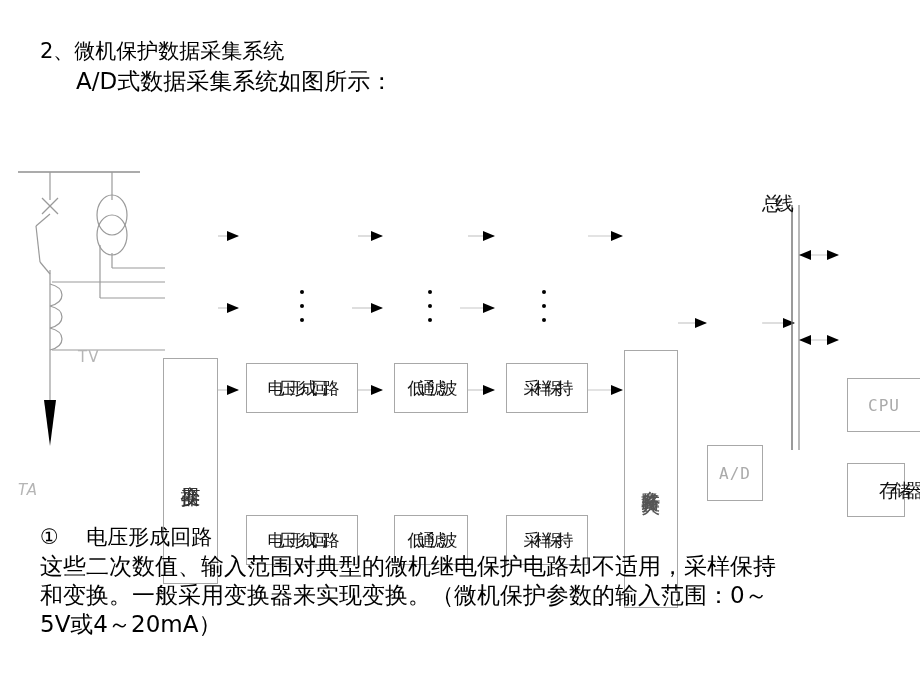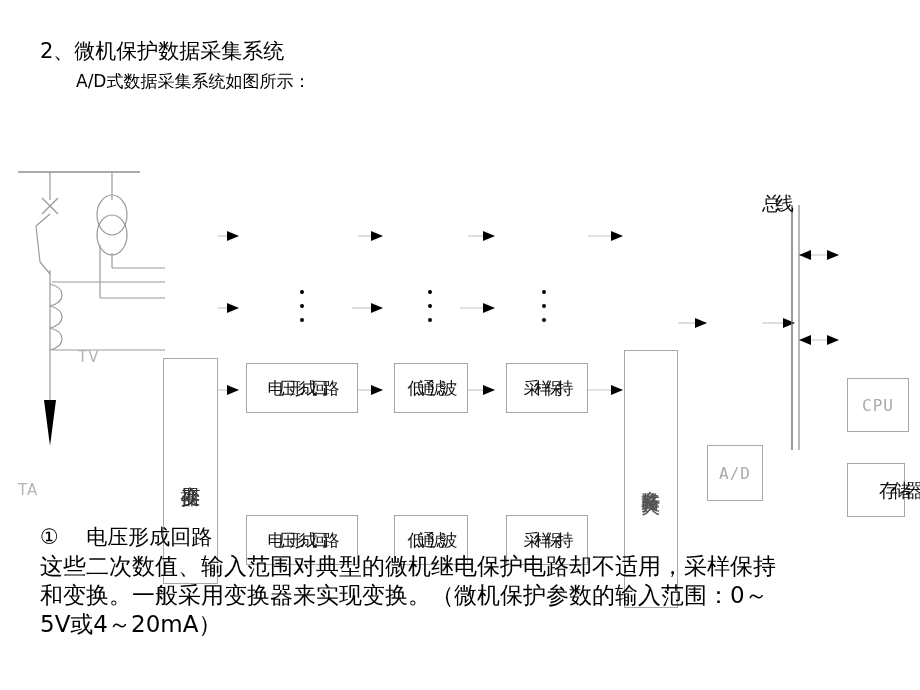--- a/index.html
+++ b/index.html
@@ -24,21 +24,21 @@
     width: 700px;
     margin-top: 8px;
   }
   .head-line-1 {
     font-size: 21px;
     line-height: 30px;
     color: #000;
     white-space: nowrap;
   }
   .head-line-2 {
-    font-size: 17px;
+    font-size: 23px;
     line-height: 30px;
     color: #000;
     margin-left: 36px;
     white-space: nowrap;
   }
 
   
   #diagram {
     position: absolute;
     left: 0;
@@ -220,21 +220,21 @@
 
     <line x1="792" y1="55" x2="792" y2="300" stroke="#6f6f6f" stroke-width="1.4"></line>
     <line x1="799" y1="55" x2="799" y2="300" stroke="#8a8a8a" stroke-width="1.2"></line>
 
     <line x1="800" y1="105" x2="838" y2="105" stroke="#c8c8c8" stroke-width="1.2" marker-end="url(#ah)" marker-start="url(#ahL)"></line>
 
     <line x1="800" y1="190" x2="838" y2="190" stroke="#c8c8c8" stroke-width="1.2" marker-end="url(#ah)" marker-start="url(#ahL)"></line>
   </svg>
 
   <div class="dg-text dg-label-plain" style="left:70px; top:200px;margin-left:8px;">TV</div>
-  <div class="dg-text dg-label-plain" style="left:18px; top:333px;">TA</div>
+  <div class="dg-text dg-label-plain" style="left:18px; top:333px;font-style:italic;">TA</div>
 
   <div class="dg-box" style="left:163px; top:208px; width:55px; height:226px;">
     <span class="dg-label-vert dark">变换器</span>
   </div>
 
   <div class="dg-box" style="left:246px; top:213px; width:112px; height:50px;">
     <span class="dg-label-cn">电压形成回路</span>
   </div>
   <div class="dg-box" style="left:394px; top:213px; width:74px; height:50px;">
     <span class="dg-label-cn">低通滤波</span>
@@ -272,21 +272,21 @@
   <div class="dg-box" style="left:624px; top:200px; width:54px; height:258px;">
     <span class="dg-label-vert">多路转换开关</span>
   </div>
 
   <div class="dg-box" style="left:707px; top:295px; width:56px; height:56px;">
     <span class="dg-label-mono">A/D</span>
   </div>
 
   <div class="dg-text busline-label" style="left:765px; top:44px;">总线</div>
 
-  <div class="dg-box" style="left:847px; top:228px; width:62px; height:54px;">
+  <div class="dg-box" style="left:847px; top:228px; width:74px; height:54px;">
     <span class="dg-label-mono">CPU</span>
   </div>
 
   <div class="dg-box" style="left:847px; top:313px; width:58px; height:54px;padding-left:48px;">
     <span class="dg-label-cn" style="font-size:19px;">存储器</span>
   </div>
 
 </div>
 
 <div id="body-text">

